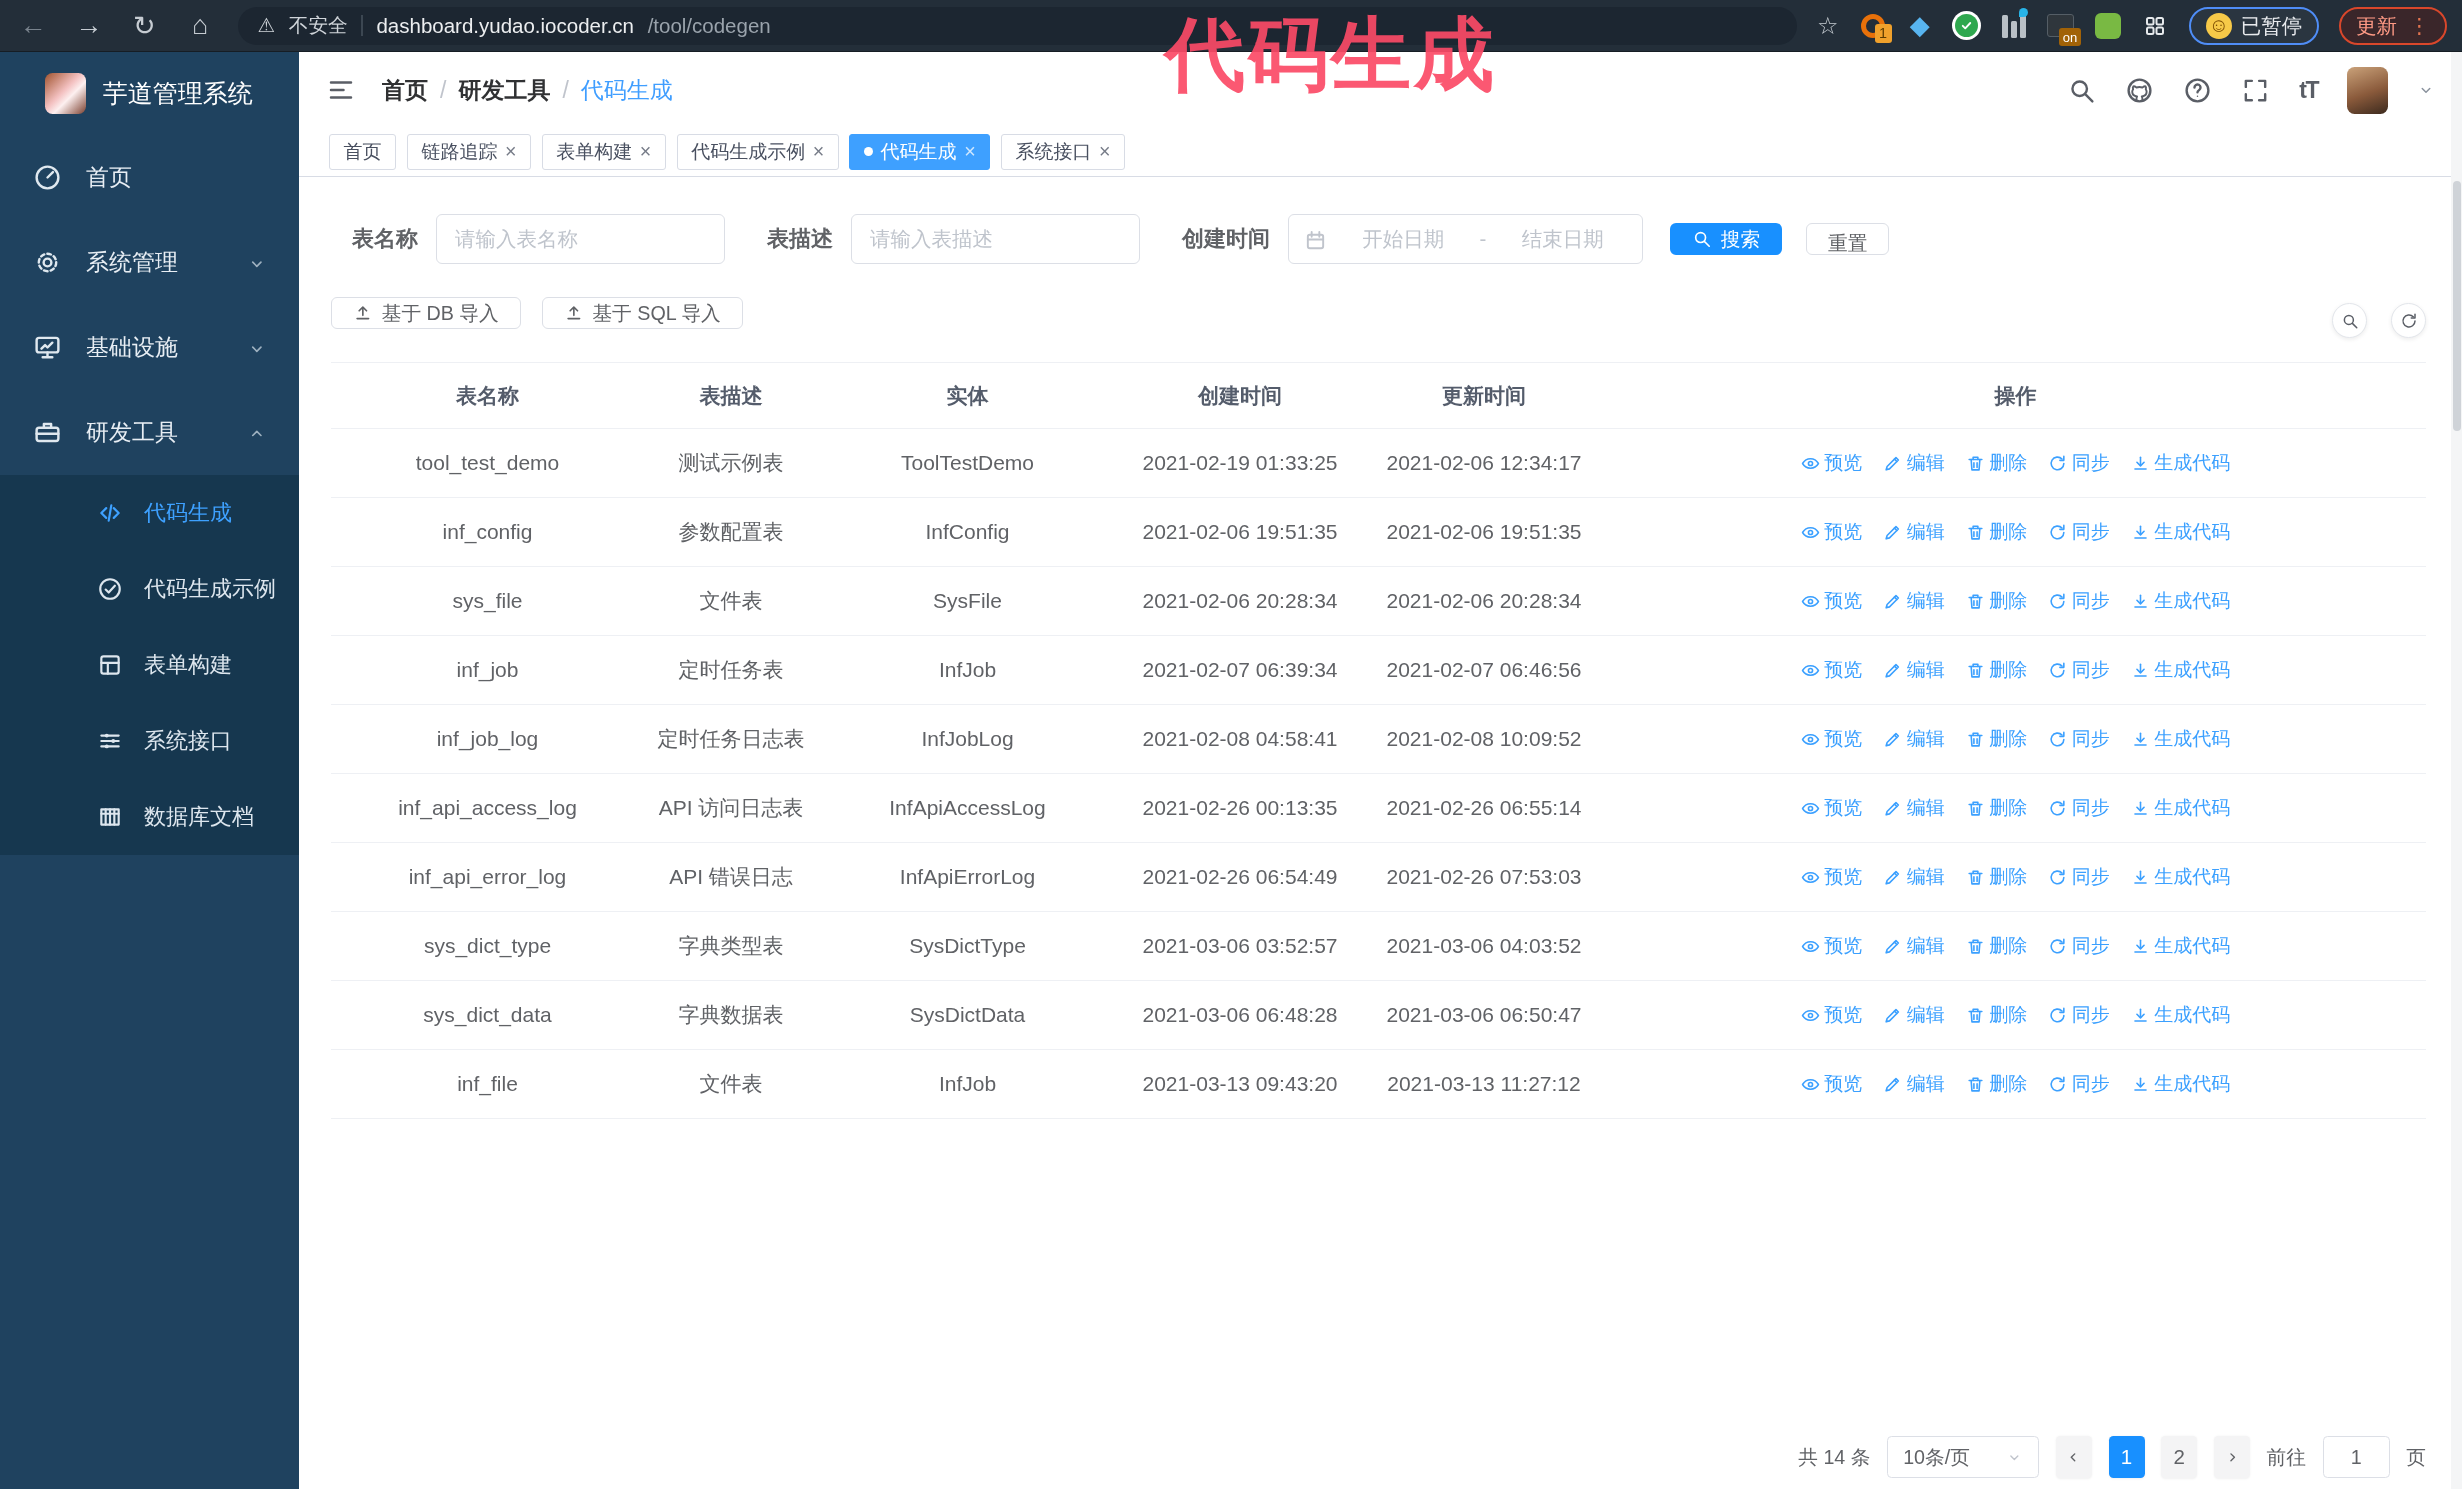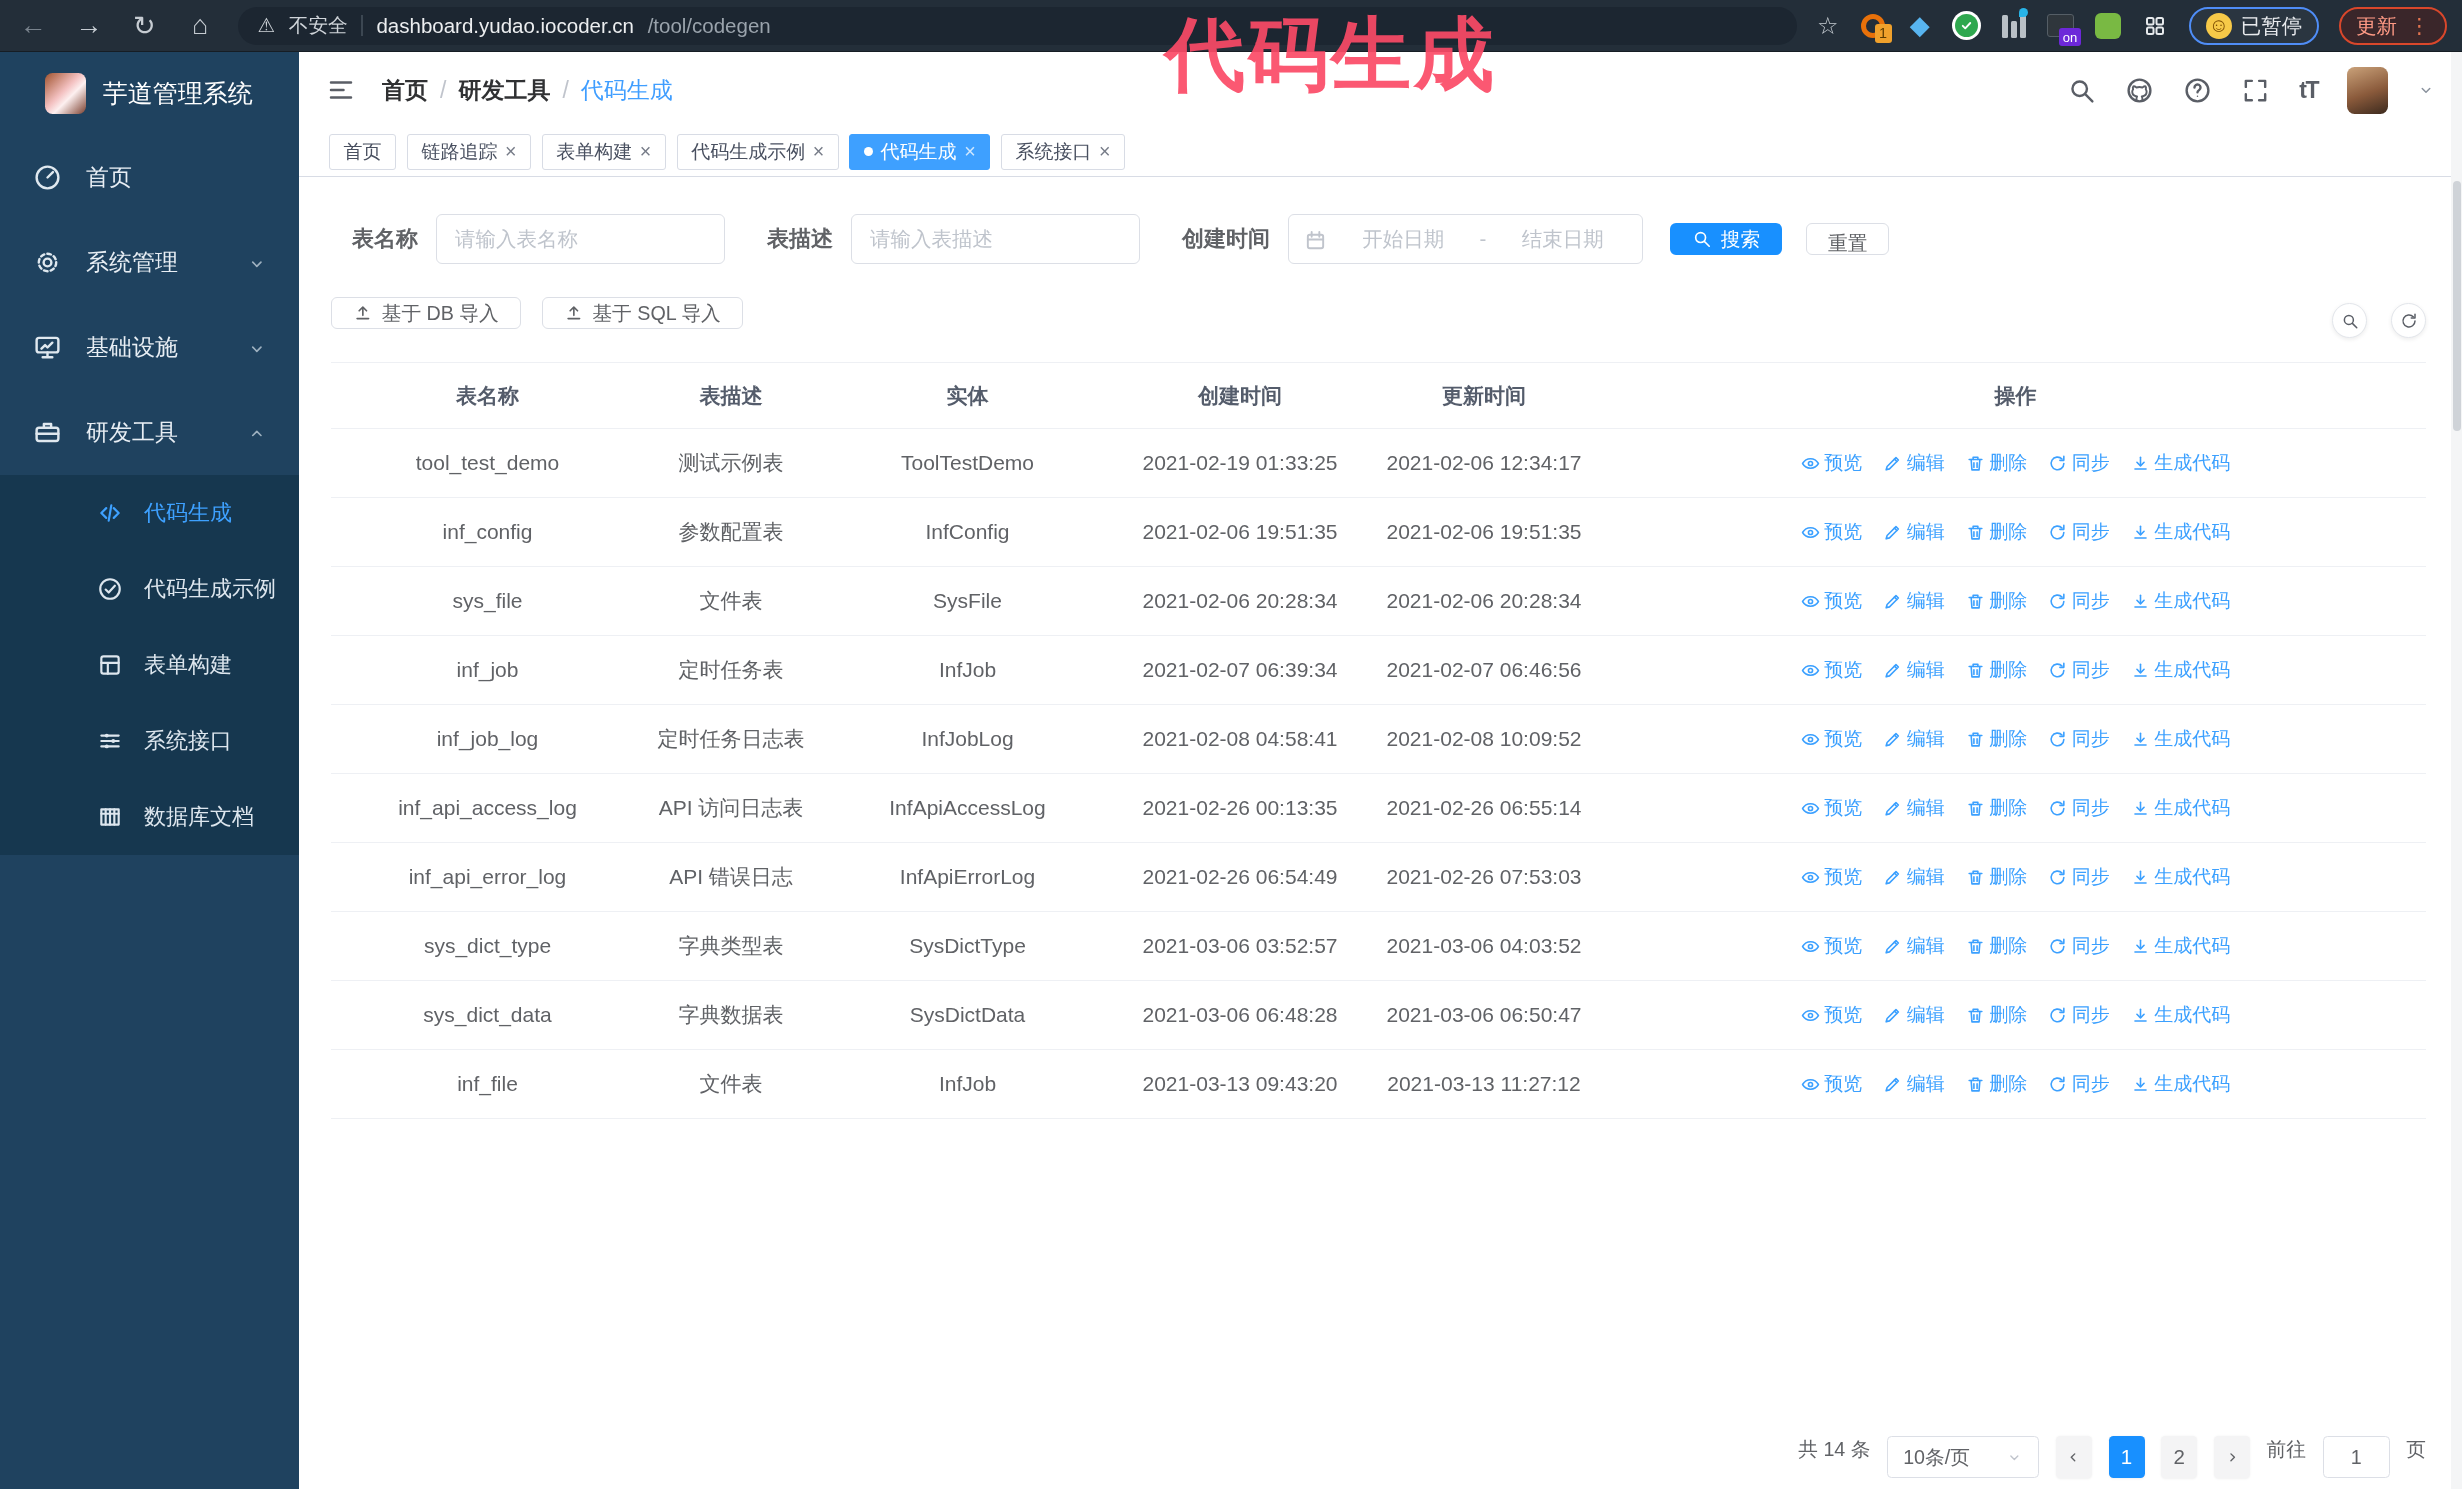--- a/index.html
+++ b/index.html
@@ -23,21 +23,21 @@
   .ext-orange { width:24px; height:24px; border:5.3px solid #e8710a; border-radius:50%; }
   .ext-badge { position:absolute; right:-4.5px; bottom:-3px; background:#f0a12c; color:#5b3a00; font-size:14.4px; line-height:1; padding:2.3px 4.5px; border-radius:3px; }
   .ext-gem { color:#58b5f0; font-size:26px; }
   .ext-shield { width:29px; height:29px; background:#fff; border-radius:50%; display:flex; align-items:center; justify-content:center; }
   .ext-shield .inner { width:23px; height:23px; background:#2fa84f; border-radius:50%; color:#fff; display:flex; align-items:center; justify-content:center; }
   .ext-sliders { display:flex; gap:3px; align-items:flex-end; height:24px; }
   .ext-sliders i { width:6px; background:#b9c0c6; border-radius:1.5px; display:block; }
   .ext-sliders i:nth-child(1){height:23px;} .ext-sliders i:nth-child(2){height:16.7px;} .ext-sliders i:nth-child(3){height:23px;}
   .ext-sliders .drop { position:absolute; top:-3px; right:0; width:9px; height:9px; background:#28b4e8; border-radius:50% 50% 50% 0; }
   .ext-dark { width:27px; height:23px; background:#2f363c; border:1.5px solid #555e66; border-radius:3px; }
-  .ext-on { position:absolute; right:-6px; bottom:-6px; background:#6d28d9; color:#fff; font-size:13px; padding:1.5px 3.8px; border-radius:3px; }
+  .ext-on { position:absolute; right:-6px; bottom:-6px; background:#a16207; color:#fff; font-size:13px; padding:1.5px 3.8px; border-radius:3px; }
   .ext-bot { width:26px; height:26px; background:#79b943; border-radius:6px; }
   .ext-puzzle { color:#e6e9ec; }
   .chip { height:38px; border-radius:19.7px; display:flex; align-items:center; gap:9px; padding:0 15px; font-size:20.5px; }
   .chip-paused { border:2.3px solid #4f8df7; background:#2a3540; color:#e8eaed; }
   .chip-paused .face { width:26px; height:26px; background:#f7c948; border-radius:50%; color:#7a4b00; font-size:19.7px; display:flex; align-items:center; justify-content:center; }
   .chip-update { border:2.3px solid #d9472b; background:#3a262a; color:#ff9a85; gap:12px; }
   .chip-update .dots { color:#e0734f; font-size:21px; }
 
   
   #sidebar { position:absolute; left:0; top:52px; width:299px; bottom:0; background:#1f425f; z-index:2; }
@@ -106,21 +106,21 @@
   .tr { display:grid; grid-template-columns:313px 174px 299px 246px 242px 1fr; align-items:center; border-bottom:1.5px solid #eef0f4; }
   .th { }
   .th .td { font-weight:bold; color:#545c6b; padding:16.7px 3px; }
   .td { text-align:center; font-size:21px; color:#606266; line-height:32px; padding:18px 3px; }
   .td.date { word-break:break-all; padding:18px 0; }
   .td.ops { display:flex; justify-content:center; gap:21px; }
   .op { color:#3ba0ff; font-size:19px; display:inline-flex; align-items:center; gap:4.5px; cursor:pointer; white-space:nowrap; }
   .op svg { width:19px; height:19px; }
 
   
-  #pager { position:absolute; top:1259px; right:36px; display:flex; align-items:flex-start; gap:16.7px; font-size:19.7px; color:#606266; }
+  #pager { position:absolute; top:1259px; right:36px; display:flex; align-items:center; gap:16.7px; font-size:19.7px; color:#606266; }
   #page-size { width:152px; height:42px; border:1.5px solid #dcdfe6; border-radius:4.5px; display:flex; align-items:center; justify-content:space-between; padding:0 15px; color:#606266; cursor:pointer; }
   #page-size svg { width:16.7px; height:16.7px; color:#c0c4cc; }
   .pbtn { min-width:36px; height:42px; border-radius:4.5px; background:#f4f4f5; color:#606266; display:flex; align-items:center; justify-content:center; font-size:20.5px; cursor:pointer; box-shadow:0 0.8px 2.3px rgba(0,0,0,.06); }
   .pbtn svg { width:16.7px; height:16.7px; }
   .pbtn .left { transform:rotate(90deg); } .pbtn .right { transform:rotate(-90deg); }
   .pbtn.active { background:#1890ff; color:#fff; }
   #goto-input { width:67px; height:42px; border:1.5px solid #dcdfe6; border-radius:4.5px; text-align:center; font-size:19.7px; color:#606266; font-family:inherit; }
 
   
   #annotation { position:absolute; left:1165px; top:1.5px; z-index:60; font-size:80px; font-weight:bold; color:#fb4a67; opacity:.92; letter-spacing:3px; white-space:nowrap; }

